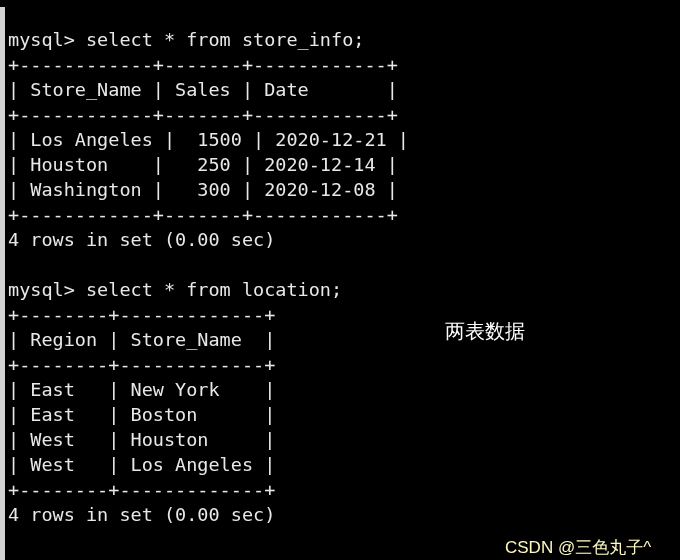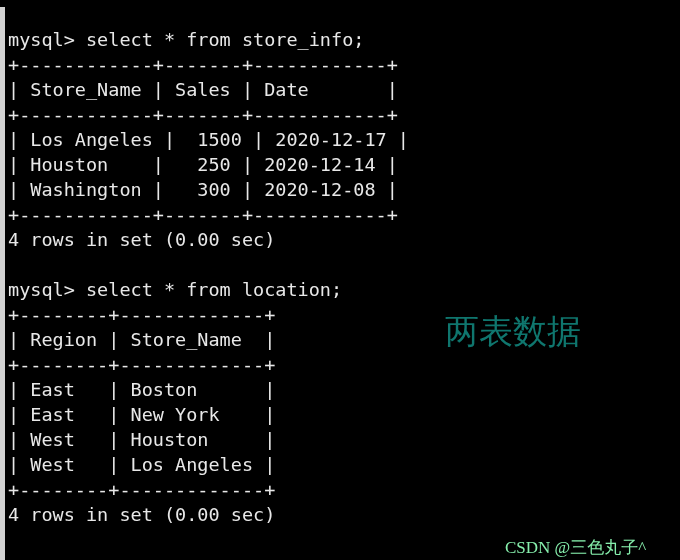--- a/index.html
+++ b/index.html
@@ -59,64 +59,64 @@
   }
   .line.blank {
     color: transparent;
   }
 
   #annotation {
     position: absolute;
     left: 445px;
     top: 308px;
     font-family: "DejaVu Sans", "Liberation Sans", sans-serif;
-    font-size: 34px;
+    font-size: 20px;
     line-height: 32px;
     font-weight: 400;
-    color: #0f766e;
+    color: #ffffff;
     white-space: pre;
     z-index: 4;
   }
 
   #watermark {
     position: absolute;
     left: 505px;
     top: 530px;
-    font-family: Liberation Serif, serif;
+    font-family: Liberation Sans, sans-serif;
     font-size: 17px;
     line-height: 22px;
-    color: #86efac;
+    color: #fef9c3;
     white-space: pre;
     z-index: 4;
   }
 </style>
 </head>
 <body>
 
 <div id="terminal">
 
   <div id="left-gutter"></div>
 
   <div id="console">
     <span class="line">mysql&gt; select * from store_info;</span>
     <span class="line">+------------+-------+------------+</span>
     <span class="line">| Store_Name | Sales | Date       |</span>
     <span class="line">+------------+-------+------------+</span>
-    <span class="line">| Los Angeles |  1500 | 2020-12-17 |</span>
+    <span class="line">| Los Angeles |  1500 | 2020-12-21 |</span>
     <span class="line">| Houston    |   250 | 2020-12-14 |</span>
     <span class="line">| Washington |   300 | 2020-12-08 |</span>
     <span class="line">+------------+-------+------------+</span>
     <span class="line">4 rows in set (0.00 sec)</span>
     <span class="line blank"></span>
     <span class="line">mysql&gt; select * from location;</span>
     <span class="line">+--------+-------------+</span>
     <span class="line">| Region | Store_Name  |</span>
     <span class="line">+--------+-------------+</span>
+    <span class="line">| East   | New York    |</span>
     <span class="line">| East   | Boston      |</span>
-    <span class="line">| East   | New York    |</span>
     <span class="line">| West   | Houston     |</span>
     <span class="line">| West   | Los Angeles |</span>
     <span class="line">+--------+-------------+</span>
     <span class="line">4 rows in set (0.00 sec)</span>
   </div>
 
   <div id="annotation">两表数据</div>
 
   <div id="watermark">CSDN @三色丸子^</div>
 

